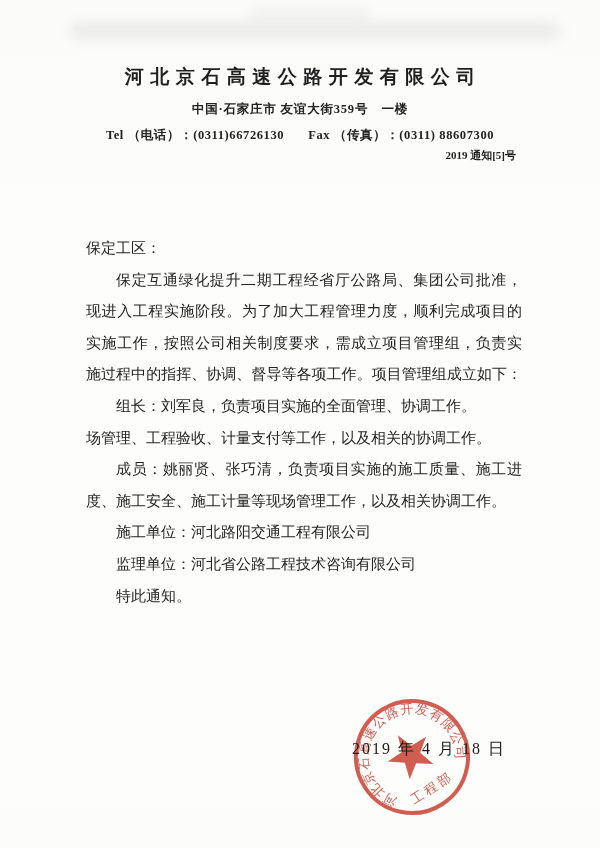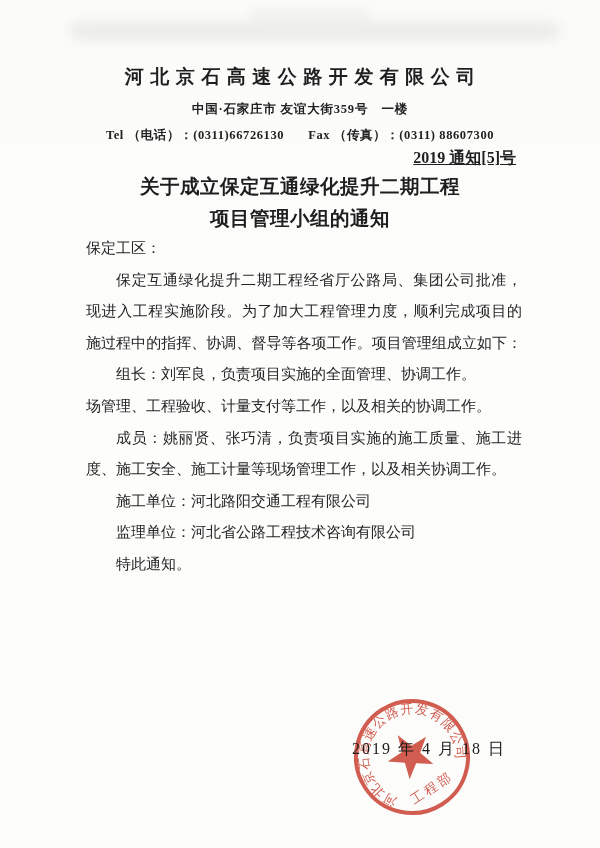--- a/index.html
+++ b/index.html
@@ -44,23 +44,22 @@
   }
   .telfax-line {
     position: absolute; top: 127px; left: 0; right: 0;
     display: flex; justify-content: center; gap: 24px;
     font-size: 12.5px; font-weight: bold;
     letter-spacing: 0.6px;
     color: #222;
   }
   .doc-number {
     position: absolute; top: 148px; right: 84px;
-    font-size: 16px; font-weight: bold;
+    font-size: 11px; font-weight: bold;
     color: #1f1f1f;
-    text-decoration: underline;
   }
 
   
   .notice-title {
     position: absolute; top: 171px; left: 0; right: 0;
     text-align: center;
     font-size: 19.5px; font-weight: bold;
     line-height: 31.5px;
     letter-spacing: 0.5px;
     color: #1e1e1e;
@@ -111,30 +110,27 @@
 
   <div class="address-line">中国·石家庄市 友谊大街359号　一楼</div>
 
   <div class="telfax-line">
     <span>Tel （电话）：(0311)66726130</span>
     <span>Fax （传真）：(0311) 88607300</span>
   </div>
 
   <div class="doc-number">2019 通知[5]号</div>
 
-  <div class="notice-title">
-    <div>关于成立保定互通绿化提升二期工程</div>
-    <div>项目管理小组的通知</div>
-  </div>
 
   <div class="body-text">
     <div class="line">保定工区：</div>
 
     <div class="line indent fill">保定互通绿化提升二期工程经省厅公路局、集团公司批准，</div>
     <div class="line fill">现进入工程实施阶段。为了加大工程管理力度，顺利完成项目的</div>
+    <div class="line fill">实施工作，按照公司相关制度要求，需成立项目管理组，负责实</div>
     <div class="line fill">施过程中的指挥、协调、督导等各项工作。项目管理组成立如下：</div>
 
     <div class="line indent">组长：刘军良，负责项目实施的全面管理、协调工作。</div>
 
     <div class="line">场管理、工程验收、计量支付等工作，以及相关的协调工作。</div>
 
     <div class="line indent fill">成员：姚丽贤、张巧清，负责项目实施的施工质量、施工进</div>
     <div class="line">度、施工安全、施工计量等现场管理工作，以及相关协调工作。</div>
 
     <div class="line indent">施工单位：河北路阳交通工程有限公司</div>

